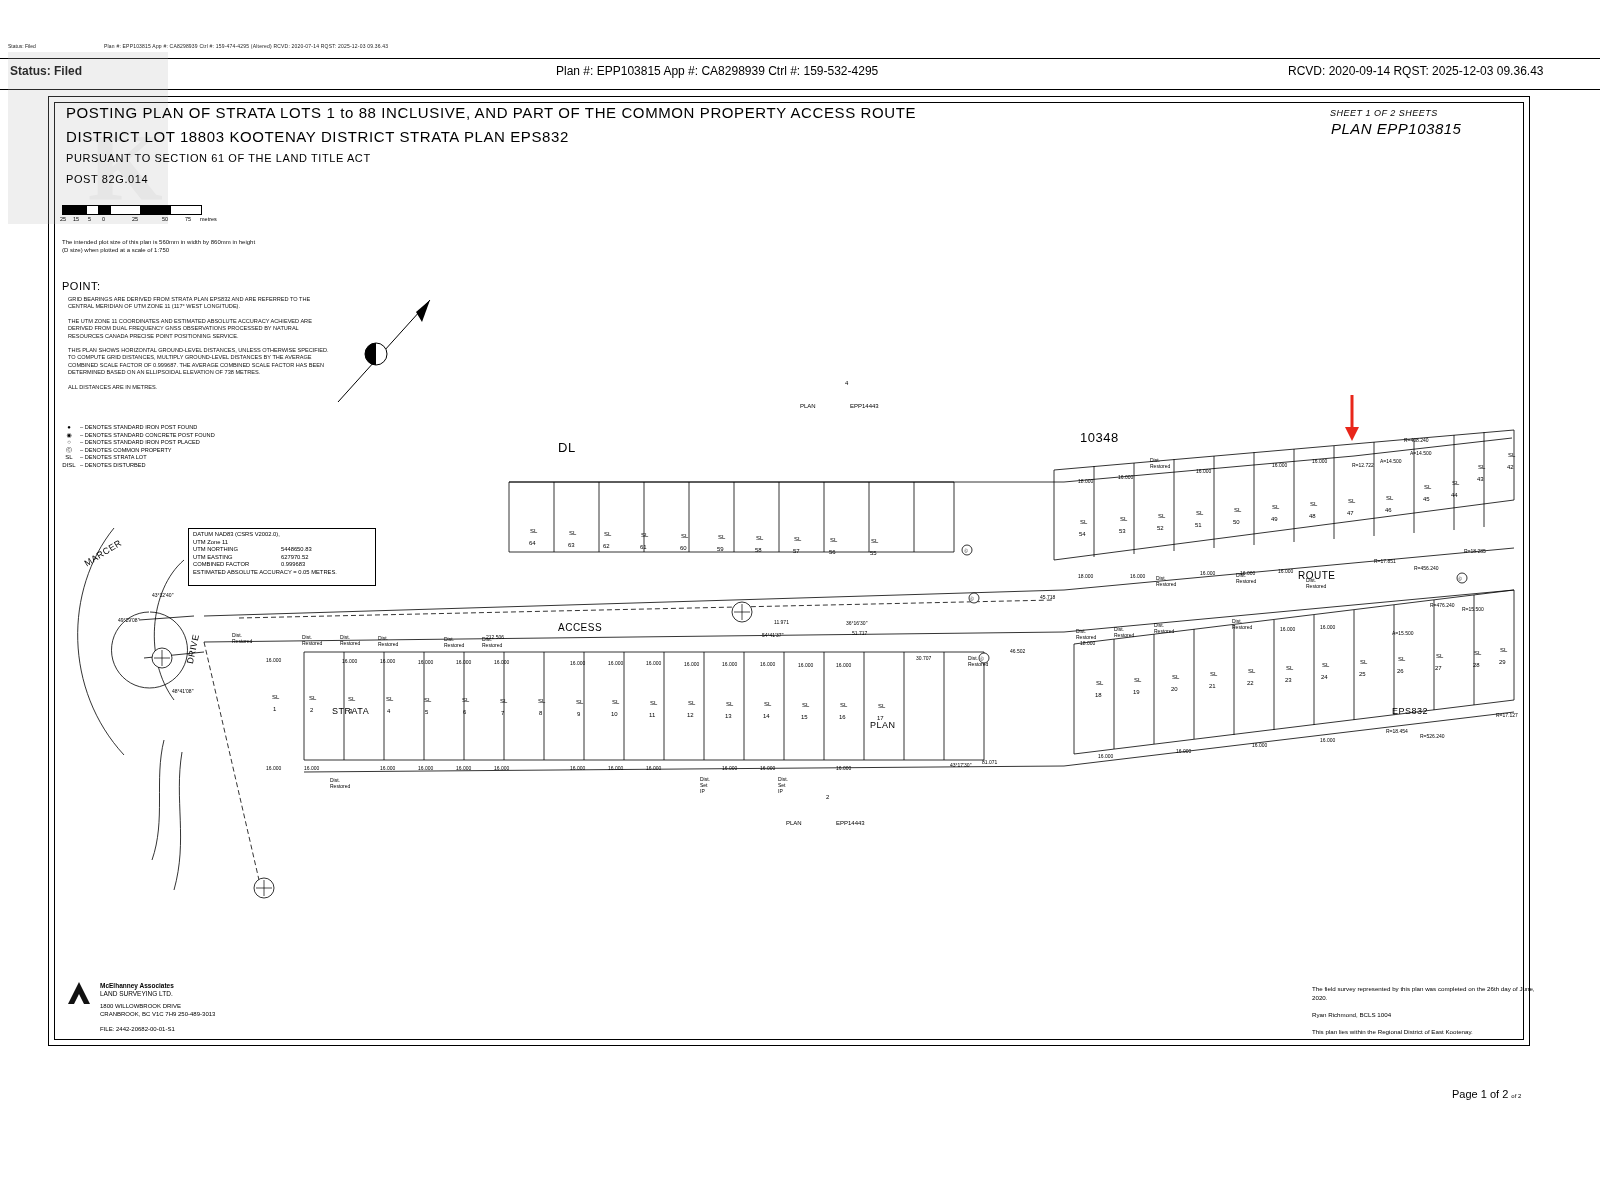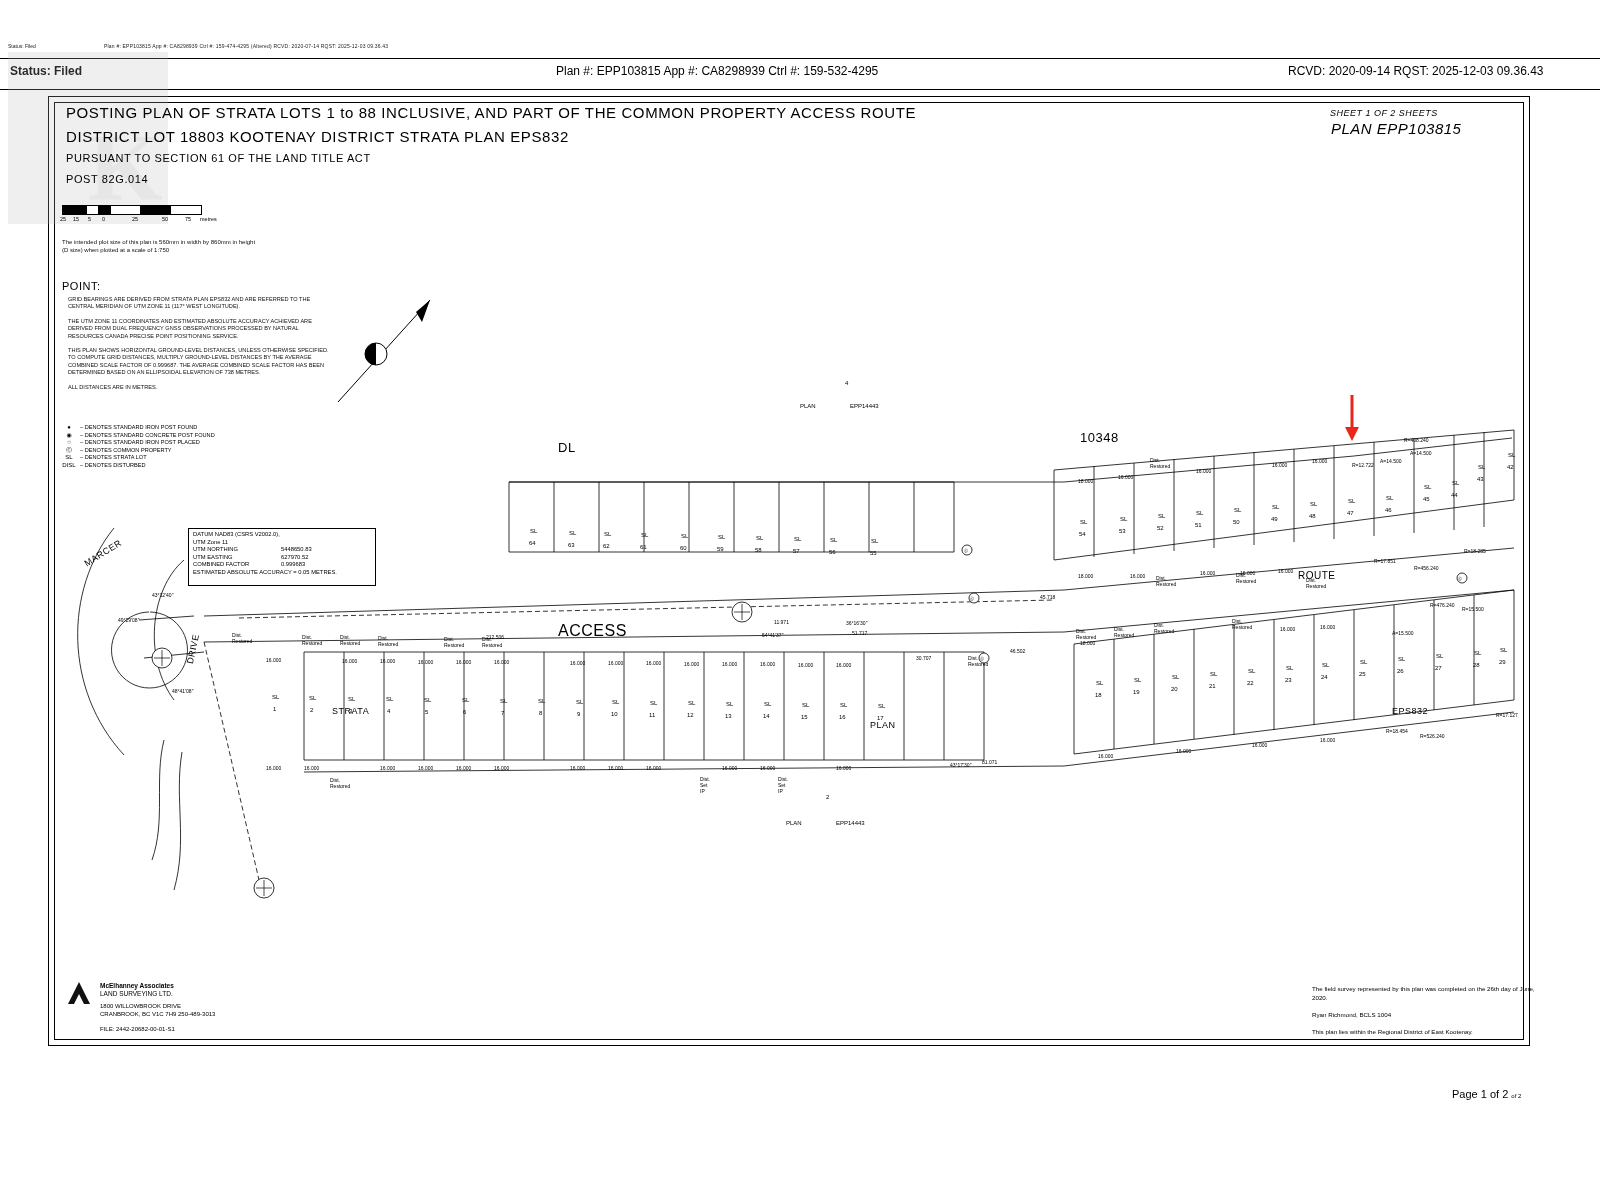--- a/index.html
+++ b/index.html
@@ -329,21 +329,21 @@
 </svg>
 
 <div class="abs maplbl" style="left:558px;top:440px;font-size:13px;">DL</div>
 <div class="abs maplbl" style="left:1080px;top:430px;font-size:13px;">10348</div>
 <div class="abs small" style="left:845px;top:380px;">4</div>
 <div class="abs small" style="left:800px;top:403px;">PLAN</div>
 <div class="abs small" style="left:850px;top:403px;">EPP14443</div>
 <div class="abs small" style="left:826px;top:794px;">2</div>
 <div class="abs small" style="left:786px;top:820px;">PLAN</div>
 <div class="abs small" style="left:836px;top:820px;">EPP14443</div>
-<div class="abs maplbl" style="left:558px;top:622px;font-size:16px;">ACCESS</div>
+<div class="abs maplbl" style="left:558px;top:622px;font-size:10px;">ACCESS</div>
 <div class="abs maplbl" style="left:1298px;top:570px;font-size:10px;">ROUTE</div>
 <div class="abs maplbl" style="left:332px;top:706px;font-size:9px;">STRATA</div>
 <div class="abs maplbl" style="left:870px;top:720px;font-size:9px;">PLAN</div>
 <div class="abs maplbl" style="left:1392px;top:706px;font-size:9px;">EPS832</div>
 <div class="abs maplbl" style="left:82px;top:548px;font-size:9px;transform:rotate(-32deg);">MARCER</div>
 <div class="abs maplbl" style="left:178px;top:644px;font-size:9px;transform:rotate(-78deg);">DRIVE</div>
 
 <div class="abs" id="upper-left-lots" style="left:0;top:0;">
   <span class="abs tiny" style="left:530px;top:528px;font-size:6px;">SL</span>
     <span class="abs tiny" style="left:529px;top:540px;font-size:6px;">64</span>

